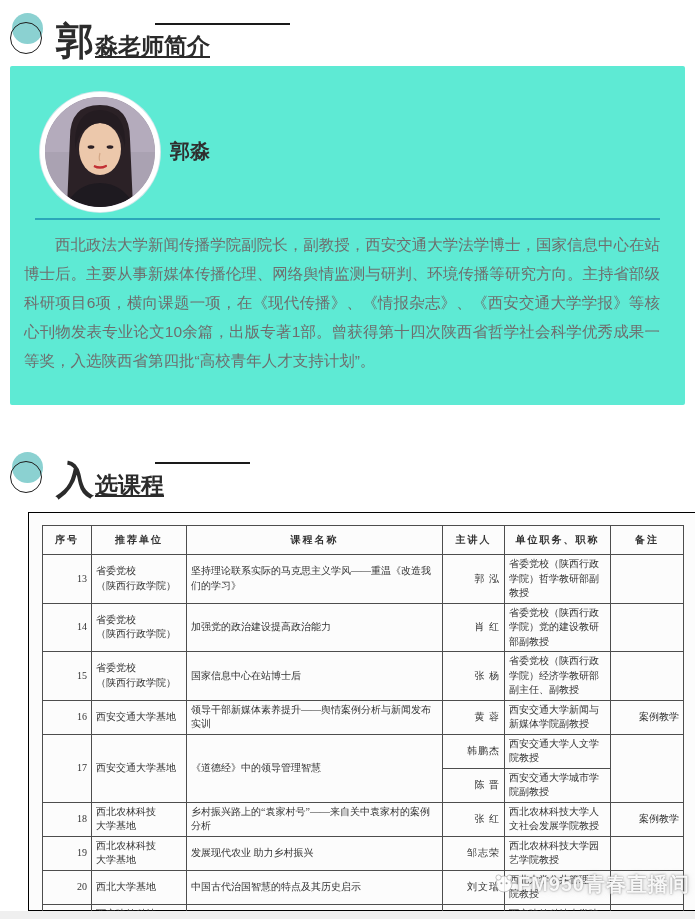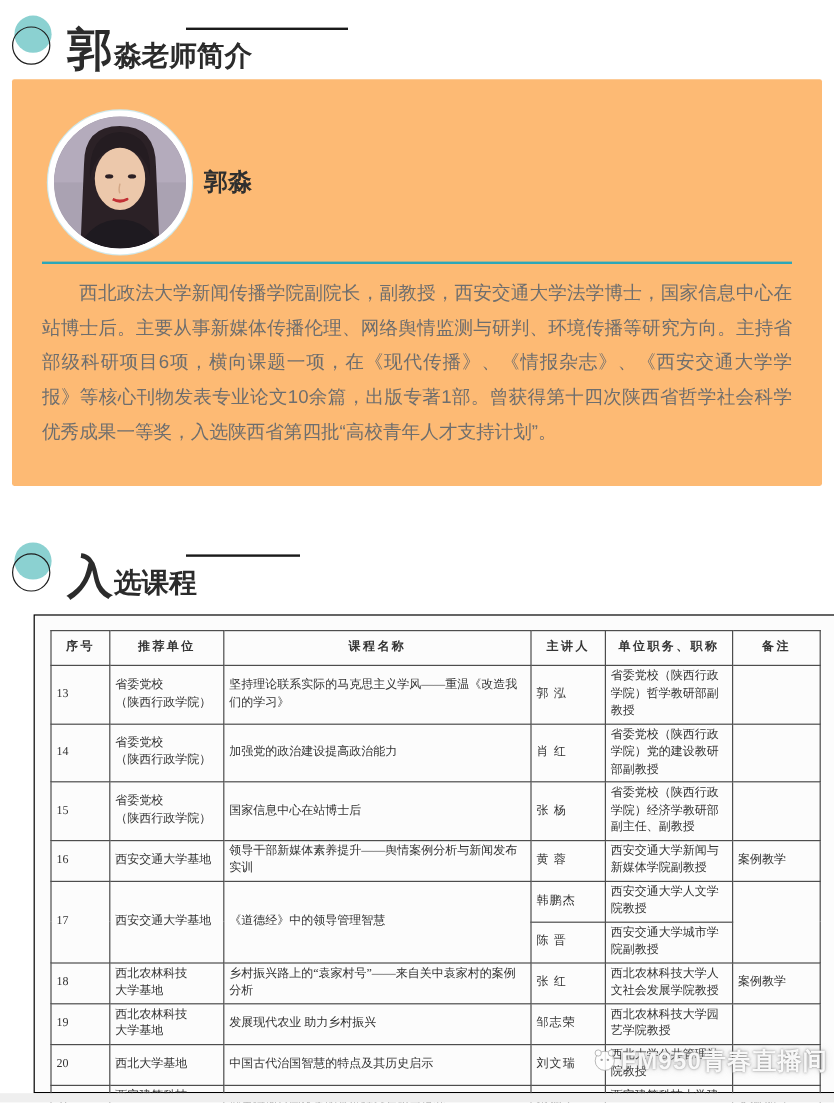--- a/index.html
+++ b/index.html
@@ -9,56 +9,56 @@
     font-family:"Liberation Sans", sans-serif; color:#2b2b2b;
   }
   
   .sec-header { position:absolute; left:0; width:100%; height:56px; }
   .deco { position:absolute; border-radius:50%; }
   .deco-fill { width:31px; height:31px; }
   .deco-ring { width:30px; height:30px; border:1.5px solid #1e1e1e; background:transparent; }
   .title-line { position:absolute; height:2px; background:#1a1a1a; }
   .sec-title { position:absolute; left:56px; top:6px; margin:0; display:flex; align-items:baseline; font-weight:bold; color:#2b2b2b; }
   .sec-title .big { font-size:38px; letter-spacing:1px; }
-  .sec-title .rest { font-size:23px; }
+  .sec-title .rest { font-size:23px;text-decoration:underline; }
   
   .profile-card {
     position:absolute; left:10px; top:66px; width:675px; height:339px;
-    background:#fdba74; border-radius:2px;
+    background:#5eead4; border-radius:2px;
   }
   .avatar {
     position:absolute; left:30px; top:26px; width:110px; height:110px;
     border-radius:50%; background:#a89fae; border:5px solid #ffffff;
     box-shadow:0 0 0 1px #cfe8ea; overflow:hidden;
   }
   .avatar svg { display:block; width:100%; height:100%; }
   .profile-name { position:absolute; left:160px; top:72px; font-size:20px; font-weight:bold; color:#2f2f2f; }
   .profile-divider { position:absolute; left:25px; right:25px; top:152px; height:2px; background:#2ba7b9; }
   .profile-bio {
-    position:absolute; left:25px; right:25px; top:164px; margin:0;
+    position:absolute; left:14px; right:25px; top:164px; margin:0;
     font-size:15.5px; line-height:29px; color:#6e6e6e;
     text-indent:2em; text-align:justify;
   }
   
   .table-card {
     position:absolute; left:28px; top:512px; width:669px; height:399px;
     background:#fcfcfc; border:1px solid #000000; box-sizing:border-box;
   }
   table.scan {
     position:absolute; left:13px; top:12px; width:641px;
     border-collapse:collapse; table-layout:fixed;
     font-family:"Liberation Serif", serif; color:#333333;
   }
   table.scan th, table.scan td {
     border:1px solid #4d4d4d; padding:2px 4px;
     font-size:10px; line-height:1.45; vertical-align:middle;
     overflow:hidden;
   }
   table.scan th { font-weight:600; text-align:center; height:24px; letter-spacing:2px; }
-  td.c { text-align:left; }
+  td.c { text-align:right; }
   td.l { text-align:left; }
   td.pre { white-space:pre-line; }
   td.name { letter-spacing:1px; }
   tr.r1 { height:24px;margin-top:12px; }
   tr.r2 { height:33px; }
   tr.sub { height:20px; }
   
   .watermark {
     position:absolute; right:6px; bottom:12px; z-index:5;
     display:flex; align-items:flex-start; gap:2px;

